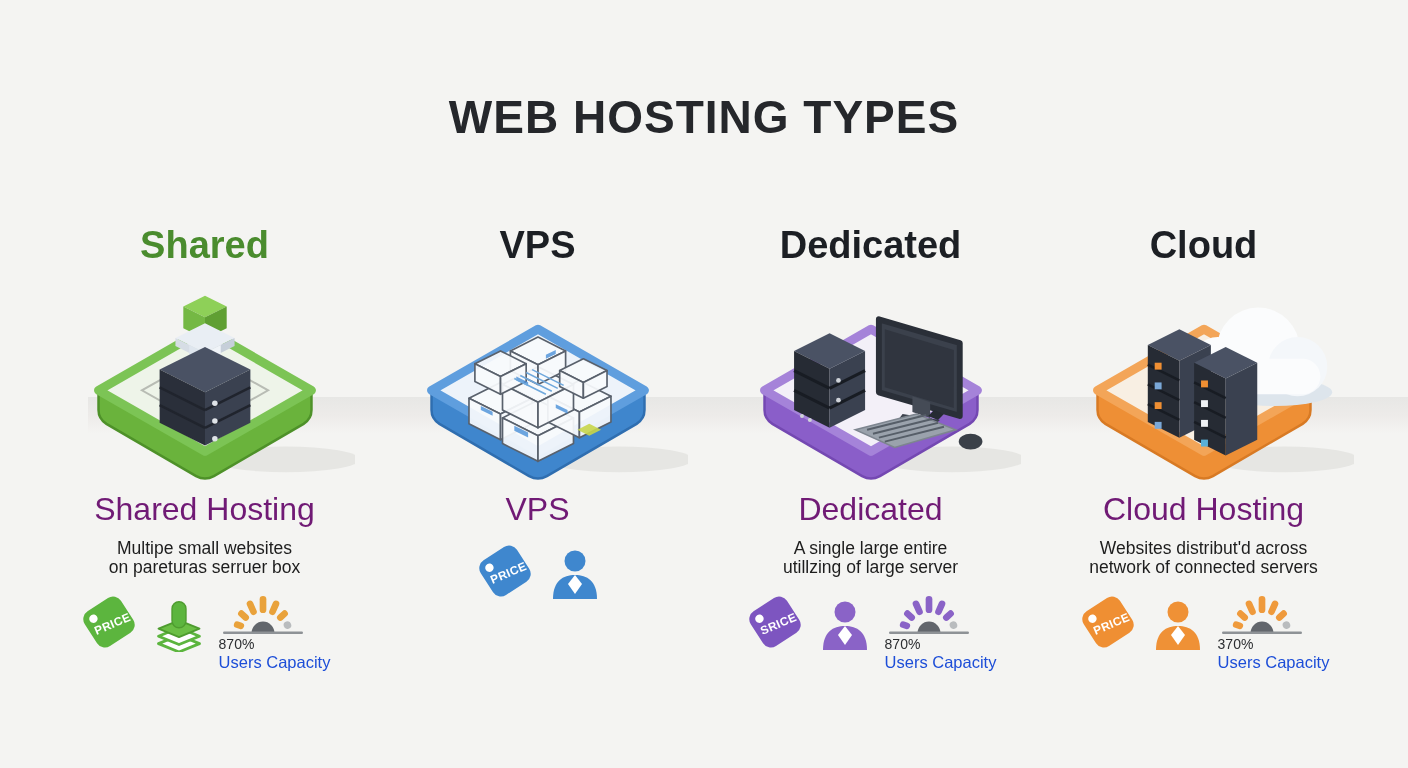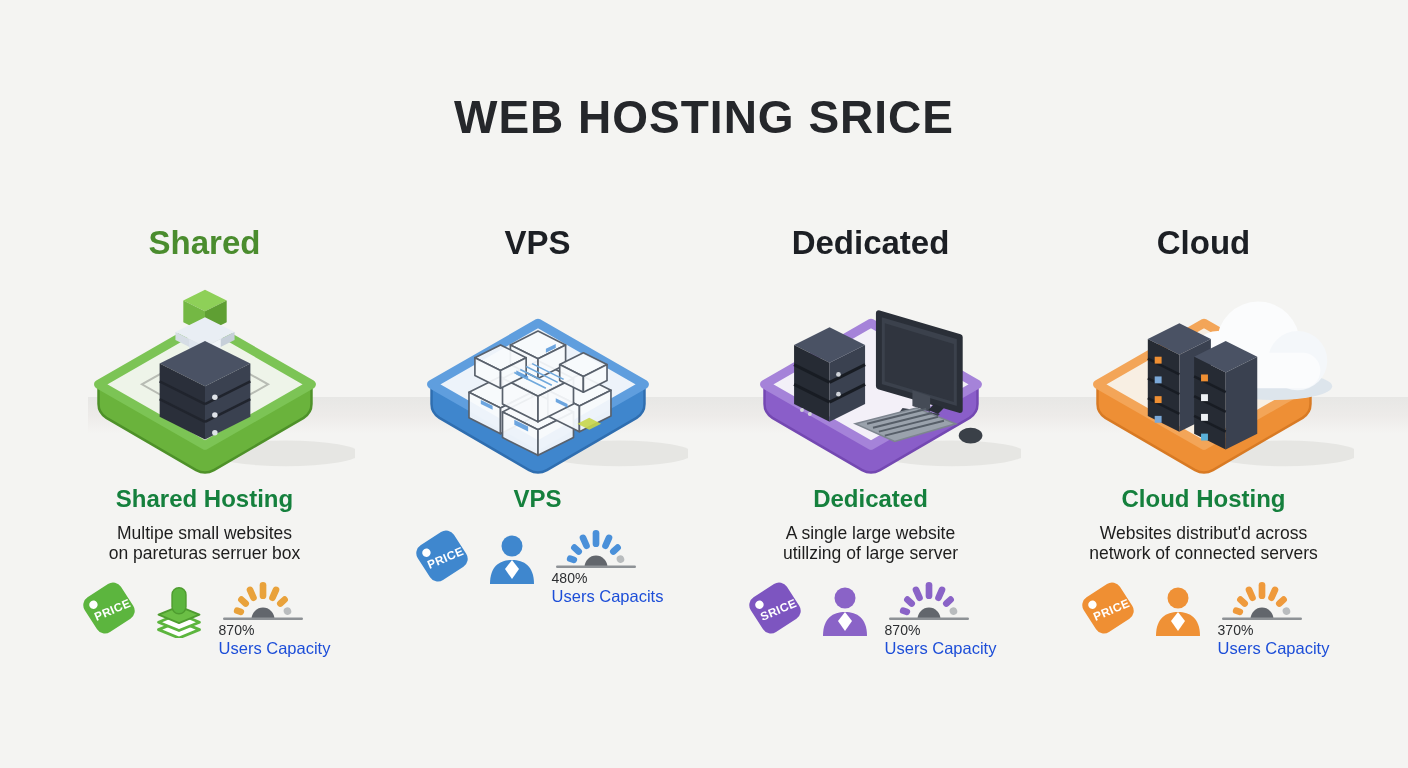--- a/index.html
+++ b/index.html
@@ -18,39 +18,39 @@
     position:absolute;top:397px;left:88px;right:0;height:36px;
     background:linear-gradient(180deg,#e7e7e5 0%,#edede_b 50%,rgba(244,244,242,0) 100%);
     background:linear-gradient(180deg,#e7e7e5 0%,#edebe9 50%,rgba(244,244,242,0) 100%);
     z-index:0;
   }
   .cols{
     position:absolute;top:224px;left:38px;width:1332px;
     display:grid;grid-template-columns:repeat(4,1fr);z-index:2;
   }
   .column{text-align:center;position:relative;}
-  .col-header{font-size:33px;font-weight:700;color:#1c1f24;margin:0 0 4px;line-height:1.15;}
+  .col-header{font-size:38px;font-weight:700;color:#1c1f24;margin:0 0 4px;line-height:1.15;}
   .col-shared .col-header{color:#4a8c2e;}
   .illus{height:212px;width:300px;margin:0 auto;}
   .illus svg{width:300px;height:212px;display:block;}
-  .card-title{font-size:24px;font-weight:700;color:#15803d;margin:8px 0 3px;line-height:1.1;}
+  .card-title{font-size:32px;font-weight:400;color:#701a75;margin:8px 0 3px;line-height:1.1;}
   .desc{font-size:17.5px;color:#1d1d1d;line-height:1.12;margin:12px;}
   .stats{margin-top:16px;display:flex;justify-content:center;align-items:flex-start;gap:14px;}
   .tag-icon{width:60px;height:56px;}
   .fig-icon{width:52px;height:54px;margin-top:4px;}
   .gauge-block{text-align:left;}
   .gauge-icon{width:88px;height:40px;display:block;}
   .pct{font-size:14px;color:#2c2e31;margin-top:2px;}
   .cap-label{font-size:16.5px;color:#1d4ed8;margin-top:1px;}
   .tag-text{font-size:12.5px;font-weight:700;fill:#ffffff;letter-spacing:.5px;}
 </style>
 </head>
 <body>
 
-<h1 class="title">WEB HOSTING SRICE</h1>
+<h1 class="title">WEB HOSTING TYPES</h1>
 
 <div class="band"></div>
 
 <div class="cols">
 
   <div class="column col-shared">
     <h2 class="col-header">Shared</h2>
     <div class="illus">
       <svg viewBox="0 0 300 215">
         <ellipse cx="232" cy="190" rx="75" ry="13" fill="#e6e6e3"></ellipse>
@@ -185,49 +185,20 @@
           <rect x="9" y="7" width="46" height="44" rx="10" fill="#3f87ce"></rect>
           <circle cx="20" cy="17" r="4.5" fill="#ffffff"></circle>
           <text class="tag-text" x="34" y="37" text-anchor="middle" transform="rotate(10 34 33)">PRICE</text>
         </g>
       </svg>
       <svg class="fig-icon" viewBox="0 0 52 54">
         <circle cx="26" cy="14" r="10.5" fill="#3f87ce"></circle>
         <path d="M4,52 C4,34 14,28 26,28 C38,28 48,34 48,52 Z" fill="#3f87ce"></path>
         <path d="M26,28 L19,37 L26,47 L33,37 Z" fill="#ffffff"></path>
       </svg>
-      <div class="gauge-block">
-        <svg class="gauge-icon" viewBox="0 0 92 42">
-          <g fill="#4a90d9">
-            <g transform="rotate(-72 46 41)">
-                <rect x="42.5" y="9" width="7" height="11" rx="3.5"></rect>
-              </g>
-            <g transform="rotate(-48 46 41)">
-                <rect x="42.5" y="7" width="7" height="13" rx="3.5"></rect>
-              </g>
-            <g transform="rotate(-24 46 41)">
-                <rect x="42.5" y="4" width="7" height="16" rx="3.5"></rect>
-              </g>
-            <rect x="42.5" y="2" width="7" height="18" rx="3.5"></rect>
-            <g transform="rotate(24 46 41)">
-                <rect x="42.5" y="4" width="7" height="16" rx="3.5"></rect>
-              </g>
-            <g transform="rotate(48 46 41)">
-                <rect x="42.5" y="7" width="7" height="13" rx="3.5"></rect>
-              </g>
-          </g>
-          <g transform="rotate(72 46 41)">
-              <circle cx="46" cy="14" r="4" fill="#b9bcbe"></circle>
-            </g>
-          <path d="M34,41 A12,12 0 0 1 58,41 Z" fill="#62666c"></path>
-          <rect x="4" y="39.5" width="84" height="2.5" rx="1.25" fill="#8e9296"></rect>
-        </svg>
-        <div class="pct">480%</div>
-        <div class="cap-label">Users Capacits</div>
-      </div>
     </div>
   </div>
 
   <div class="column col-dedicated">
     <h2 class="col-header">Dedicated</h2>
     <div class="illus">
       <svg viewBox="0 0 300 215">
         <ellipse cx="232" cy="190" rx="75" ry="13" fill="#e6e6e3"></ellipse>
         <path d="M42,122 L42,140 Q42,149 50,154 L141,207 Q150,212 159,207 L250,154 Q258,149 258,140 L258,122 L150,185 Z" fill="#8a5ec9" stroke="#7448b2" stroke-width="2.5"></path>
         <path d="M150,58 L258,120 L150,182 L42,120 Z" fill="#f3f0f8" stroke="#a583d9" stroke-width="9" stroke-linejoin="round"></path>
@@ -255,21 +226,21 @@
           <line x1="146" y1="160" x2="206" y2="145"></line>
           <line x1="152" y1="164" x2="212" y2="149"></line>
           <line x1="158" y1="168" x2="218" y2="153"></line>
           <line x1="164" y1="172" x2="224" y2="157"></line>
         </g>
 
         <ellipse cx="251" cy="172" rx="12" ry="8" fill="#3a4048"></ellipse>
       </svg>
     </div>
     <h3 class="card-title">Dedicated</h3>
-    <p class="desc"><span>A single large website</span><br><span>utillzing of large server</span></p>
+    <p class="desc"><span>A single large entire</span><br><span>utillzing of large server</span></p>
     <div class="stats">
       <svg class="tag-icon" viewBox="0 0 64 58">
         <g transform="rotate(-33 32 29)">
           <rect x="9" y="7" width="46" height="44" rx="10" fill="#7d55c0"></rect>
           <circle cx="20" cy="17" r="4.5" fill="#ffffff"></circle>
           <text class="tag-text" x="34" y="37" text-anchor="middle" transform="rotate(10 34 33)">SRICE</text>
         </g>
       </svg>
       <svg class="fig-icon" viewBox="0 0 52 54">
         <circle cx="26" cy="14" r="10.5" fill="#8a63c7"></circle>

